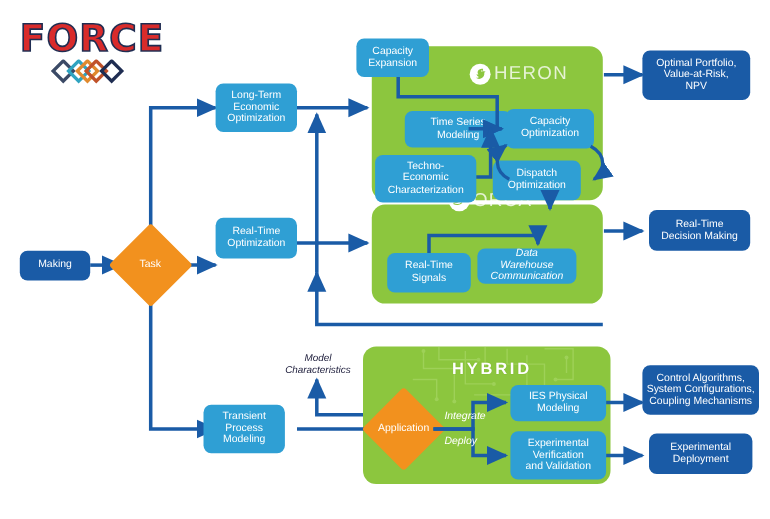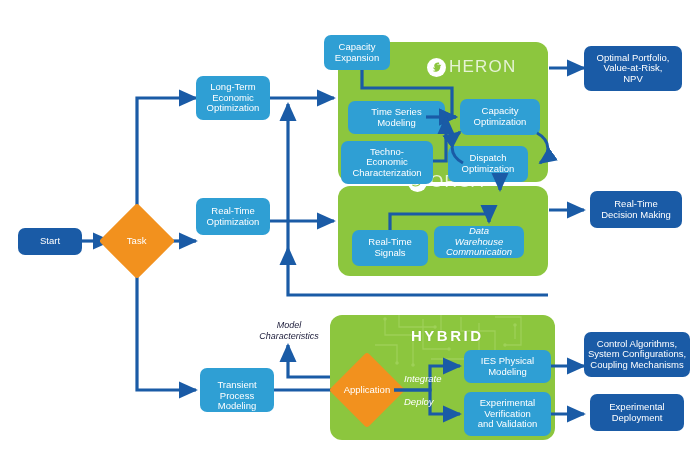--- a/index.html
+++ b/index.html
@@ -132,20 +132,32 @@
     color: #d92b2b;
     -webkit-text-stroke: 1.5px #1f2d52;
     line-height: 1;
   }
 </style>
 </head>
 <body>
 
 <div id="canvas">
 
+  <div id="logo">
+    <div class="force-word">FORCE</div>
+    <svg width="90" height="26" viewBox="0 0 90 26" style="display:block;margin:2px auto 0 auto;">
+      <g fill="none" stroke-width="3">
+        <rect x="12" y="4" width="13" height="13" transform="rotate(45 18.5 10.5)" stroke="#3b4a66"></rect>
+        <rect x="26" y="4" width="13" height="13" transform="rotate(45 32.5 10.5)" stroke="#2fa3c0"></rect>
+        <rect x="34" y="4" width="13" height="13" transform="rotate(45 40.5 10.5)" stroke="#e08a2e"></rect>
+        <rect x="42" y="4" width="13" height="13" transform="rotate(45 48.5 10.5)" stroke="#c0522a"></rect>
+        <rect x="56" y="4" width="13" height="13" transform="rotate(45 62.5 10.5)" stroke="#1f2d52"></rect>
+      </g>
+    </svg>
+  </div>
 
   <div class="panel" style="left:338px; top:42px; width:210px; height:140px;"></div>
   <div class="panel" style="left:338px; top:186px; width:210px; height:90px;"></div>
   <div class="panel" style="left:330px; top:315px; width:225px; height:125px;">
     <svg class="circuit" style="left:45px; top:0px;" width="160" height="55" viewBox="0 0 160 55">
       <g stroke="#b4dd78" stroke-width="1.3" fill="none">
         <path d="M10 4 L10 20 L38 20 L38 50"></path>
         <path d="M24 0 L24 12 L60 12"></path>
         <path d="M48 4 L48 34 L74 34"></path>
         <path d="M66 0 L66 18"></path>
@@ -225,46 +237,46 @@
       <path d="M288,248 L288,104"></path>
 
       <path d="M330,377 L288,377 L288,345"></path>
 
       <path d="M551,366 L584,366"></path>
       <path d="M551,414 L584,414"></path>
     </g>
   </svg>
 
   <div class="node box-navy" style="left:18px; top:228px; width:64px; height:27px;">
-    <span>Start</span>
+    <span>Making</span>
   </div>
 
   <div class="node diamond" style="left:110px; top:214px; width:54px; height:54px;">
     <span>Task</span>
   </div>
 
   <div class="node box-blue" style="left:196px; top:76px; width:74px; height:44px;">
     <span class="ml">Long-Term<br>Economic<br>Optimization</span>
   </div>
   <div class="node box-blue" style="left:196px; top:198px; width:74px; height:37px;">
     <span class="ml">Real-Time<br>Optimization</span>
   </div>
-  <div class="node box-blue" style="left:200px; top:368px; width:74px; height:44px;align-items:flex-end;">
+  <div class="node box-blue" style="left:185px; top:368px; width:74px; height:44px;">
     <span class="ml">Transient<br>Process<br>Modeling</span>
   </div>
 
   <div class="italic-note" style="left:245px; top:320px; width:88px;">
     <span class="ml">Model<br>Characteristics</span>
   </div>
 
   <div class="node box-blue" style="left:324px; top:35px; width:66px; height:35px;">
     <span class="ml">Capacity<br>Expansion</span>
   </div>
 
-  <div class="node box-blue" style="left:348px; top:101px; width:97px; height:33px;align-items:center;">
+  <div class="node box-blue" style="left:368px; top:101px; width:97px; height:33px;align-items:center;">
     <span class="ml">Time Series<br>Modeling</span>
   </div>
   <div class="node box-blue" style="left:341px; top:141px; width:92px; height:43px;">
     <span class="ml">Techno-<br>Economic<br>Characterization</span>
   </div>
   <div class="node box-blue" style="left:460px; top:99px; width:80px; height:36px;">
     <span class="ml">Capacity<br>Optimization</span>
   </div>
   <div class="node box-blue" style="left:448px; top:146px; width:80px; height:36px;">
     <span class="ml">Dispatch<br>Optimization</span>

